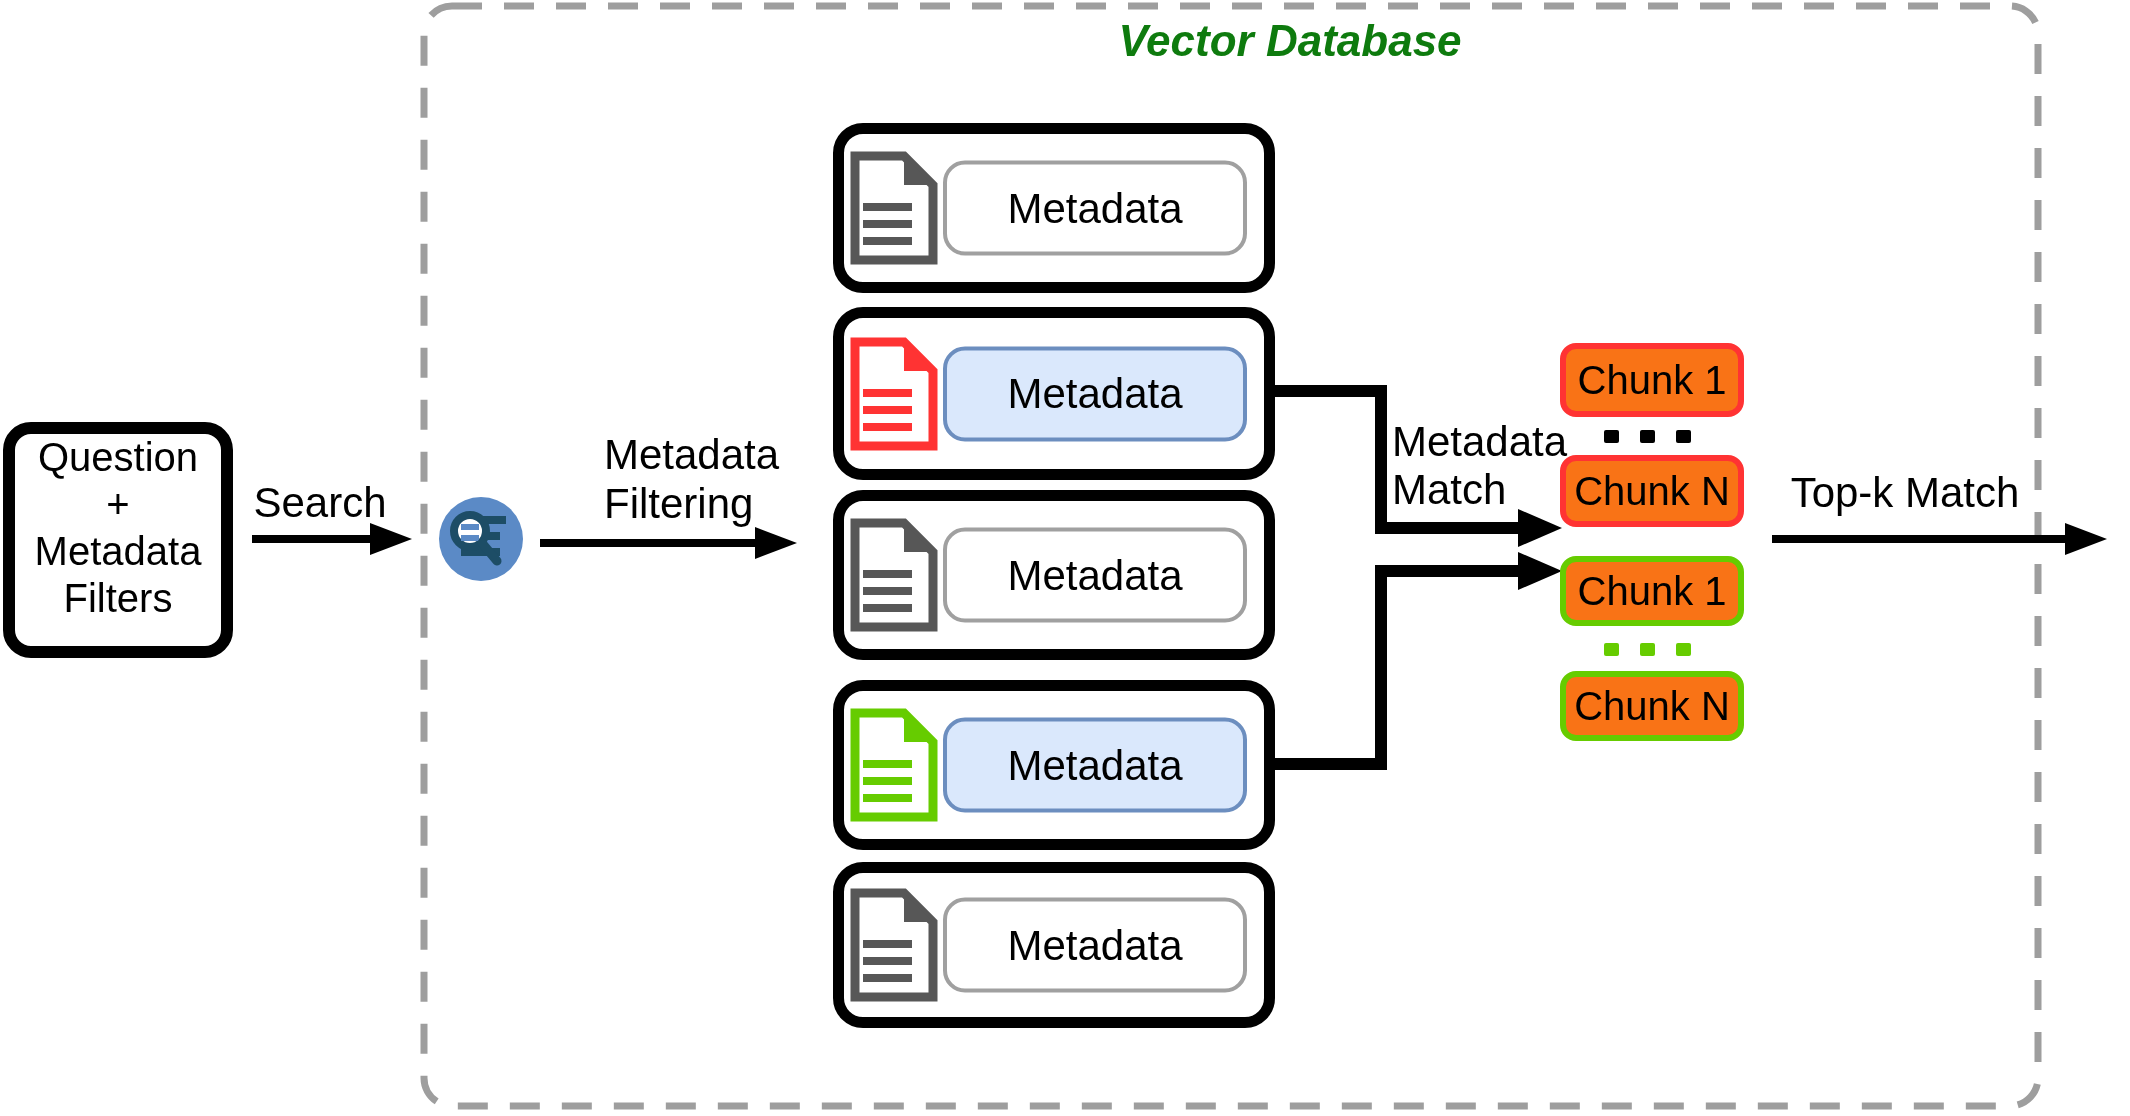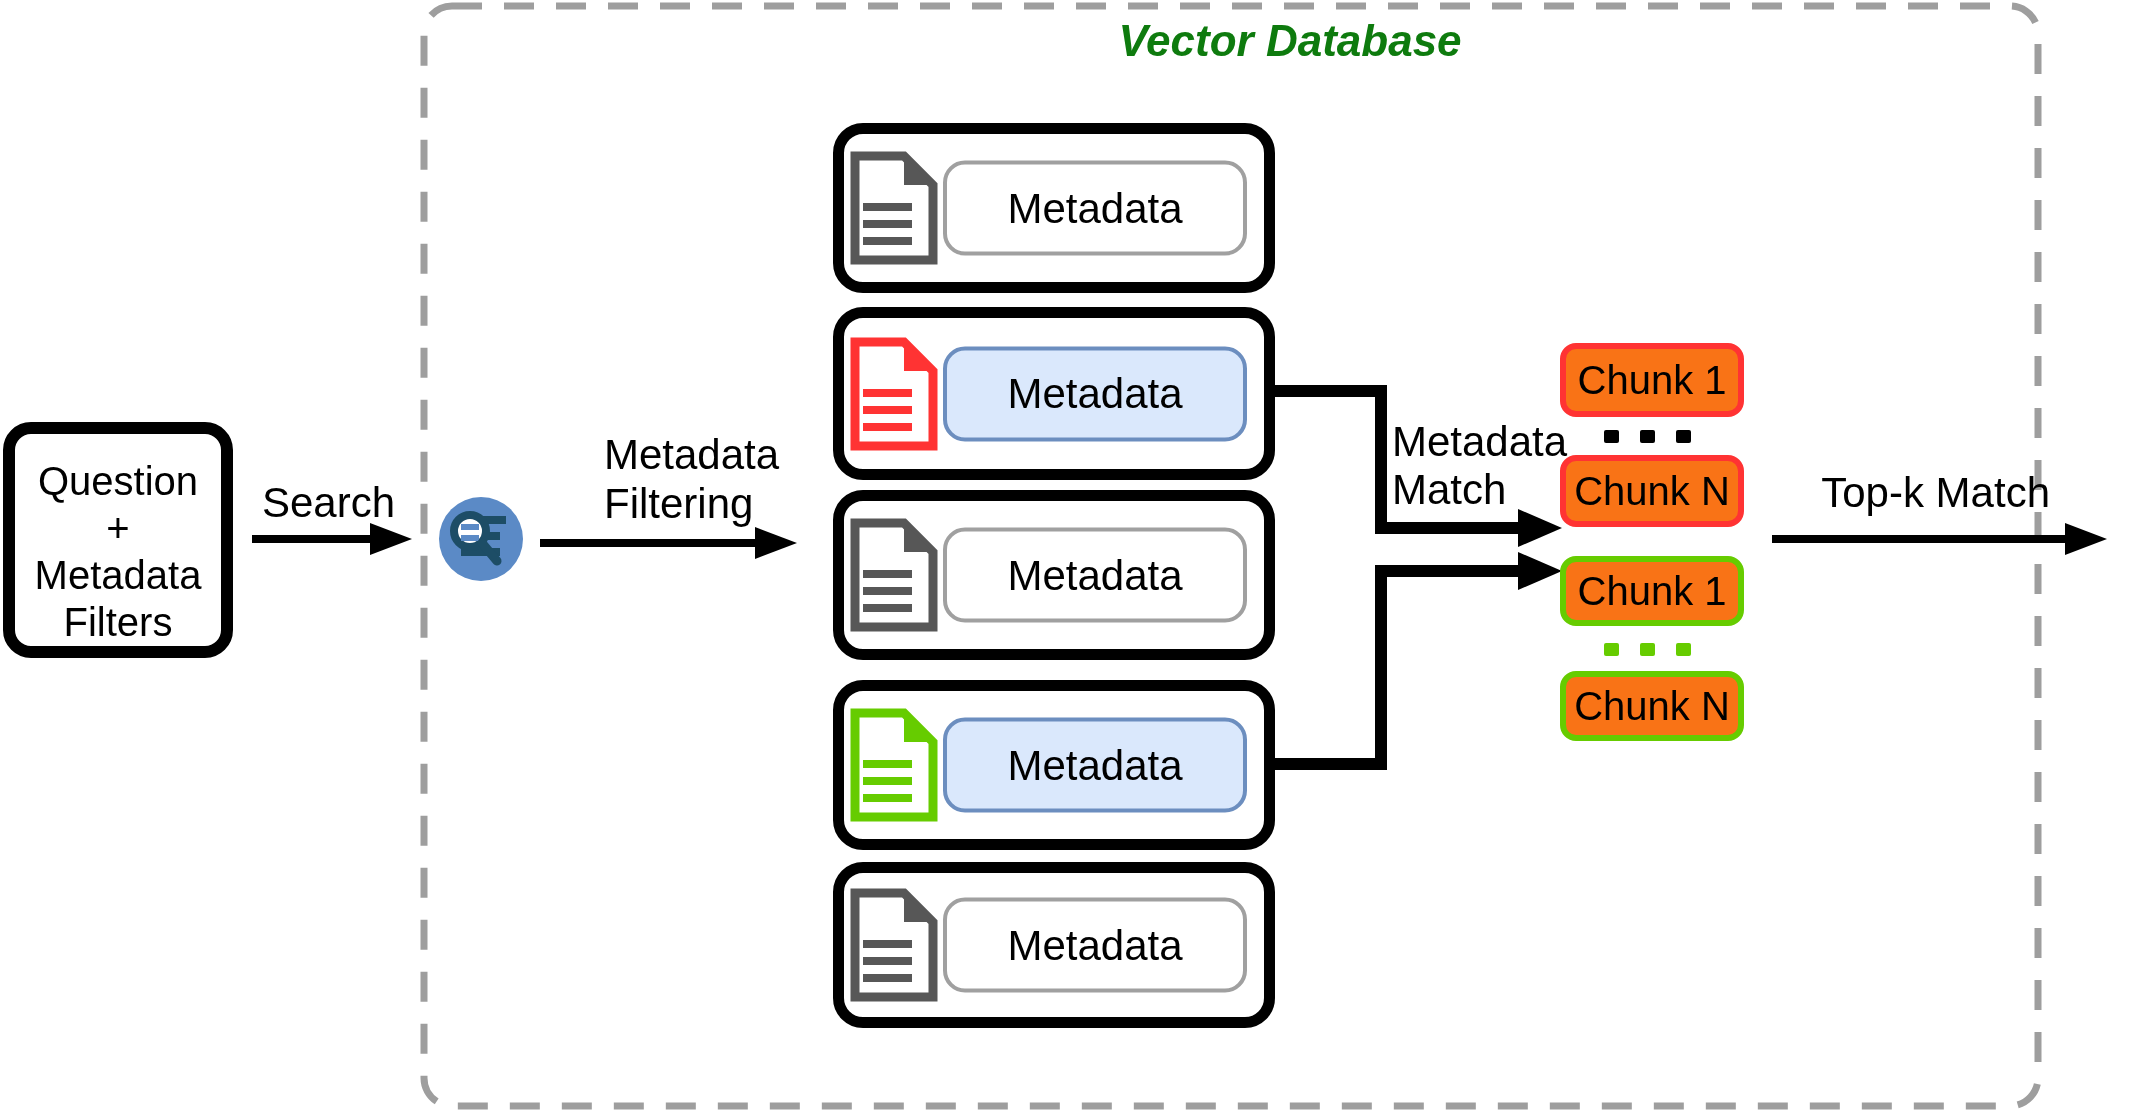--- a/index.html
+++ b/index.html
@@ -2,29 +2,29 @@
 <html><head>
 <meta charset="utf-8">
 <style>
   html,body{margin:0;padding:0;background:#fff;}
   #canvas{
     position:relative;width:2130px;height:1116px;background:#ffffff;overflow:hidden;
     font-family:"Liberation Sans", sans-serif;color:#000;
   }
   svg.layer{position:absolute;left:0;top:0;}
   .label{position:absolute;white-space:pre-line;font-size:42px;line-height:49px;}
-  .center{text-align:right;}
+  .center{text-align:center;}
   #title{
     position:absolute;left:1080px;top:16px;width:420px;text-align:center;
     font-size:44px;font-weight:bold;font-style:italic;color:#0e7b0e;white-space:nowrap;
   }
   #input-box{
     position:absolute;left:3px;top:422px;width:230px;height:236px;box-sizing:border-box;
     border:12px solid #000;border-radius:28px;background:#fff;
-    display:flex;align-items:flex-end;justify-content:center;text-align:center;
+    display:flex;align-items:flex-start;justify-content:center;text-align:center;
     font-size:40px;line-height:47px;white-space:pre-line;
   }
   #search-circle{
     position:absolute;left:439px;top:497px;width:84px;height:84px;border-radius:50%;
     background:#5b8ac6;
   }
   .row{
     position:absolute;left:833px;width:442px;box-sizing:border-box;background:#fff;
     border:11px solid #000;border-radius:30px;
   }

